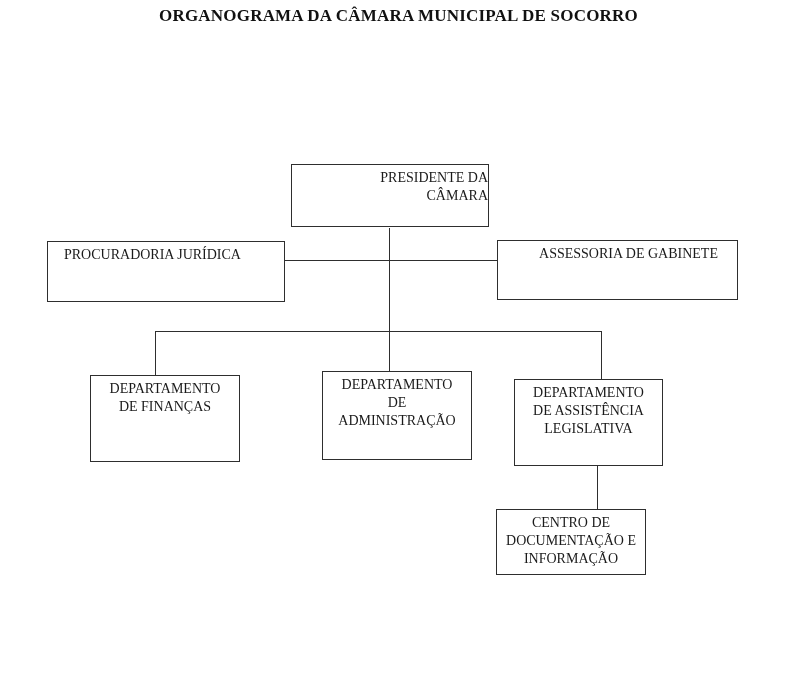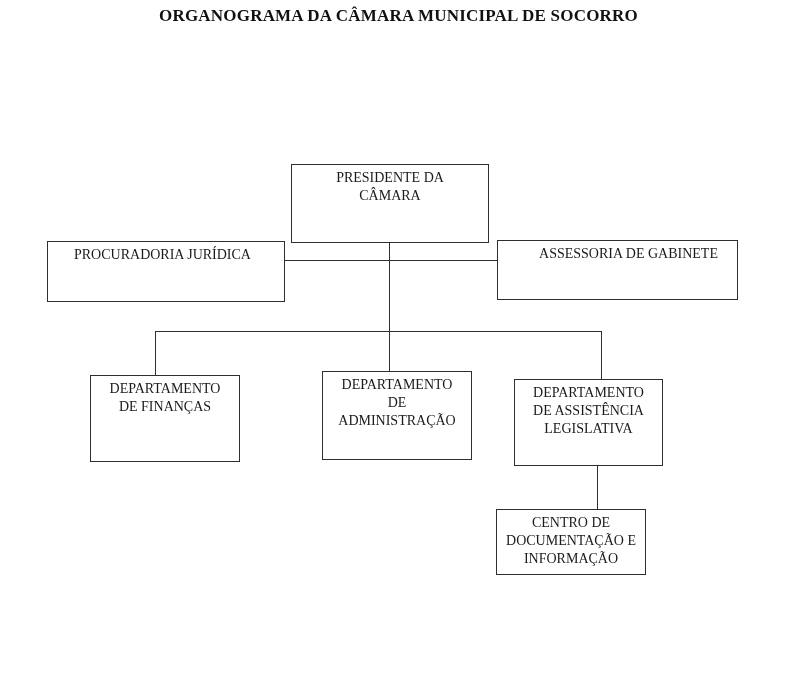--- a/index.html
+++ b/index.html
@@ -31,23 +31,23 @@
     position: absolute;
     border: 1.5px solid #2e2e2e;
     background: #ffffff;
     box-sizing: border-box;
     font-size: 14px;
     line-height: 18px;
     white-space: pre-line;
     text-align: center;
     padding-top: 4px;
   }
-  .node-presidente   { left: 291px; top: 164px; width: 198px; height: 79px; }
+  .node-presidente   { left: 291px; top: 164px; width: 198px; height: 63px; text-align: right; }
   .node-procuradoria { left: 47px;  top: 241px; width: 238px; height: 61px;
-                       text-align: left; padding-left: 26px; }
+                       text-align: left; padding-left: 16px; }
   .node-assessoria   { left: 497px; top: 240px; width: 241px; height: 60px;
                        padding-left: 22px; }
   .node-financas     { left: 90px;  top: 375px; width: 150px; height: 87px; }
   .node-administracao{ left: 322px; top: 371px; width: 150px; height: 89px; }
   .node-assistencia  { left: 514px; top: 379px; width: 149px; height: 87px; }
   .node-centro       { left: 496px; top: 509px; width: 150px; height: 66px; }
   .line {
     position: absolute;
     background: #2e2e2e;
   }

